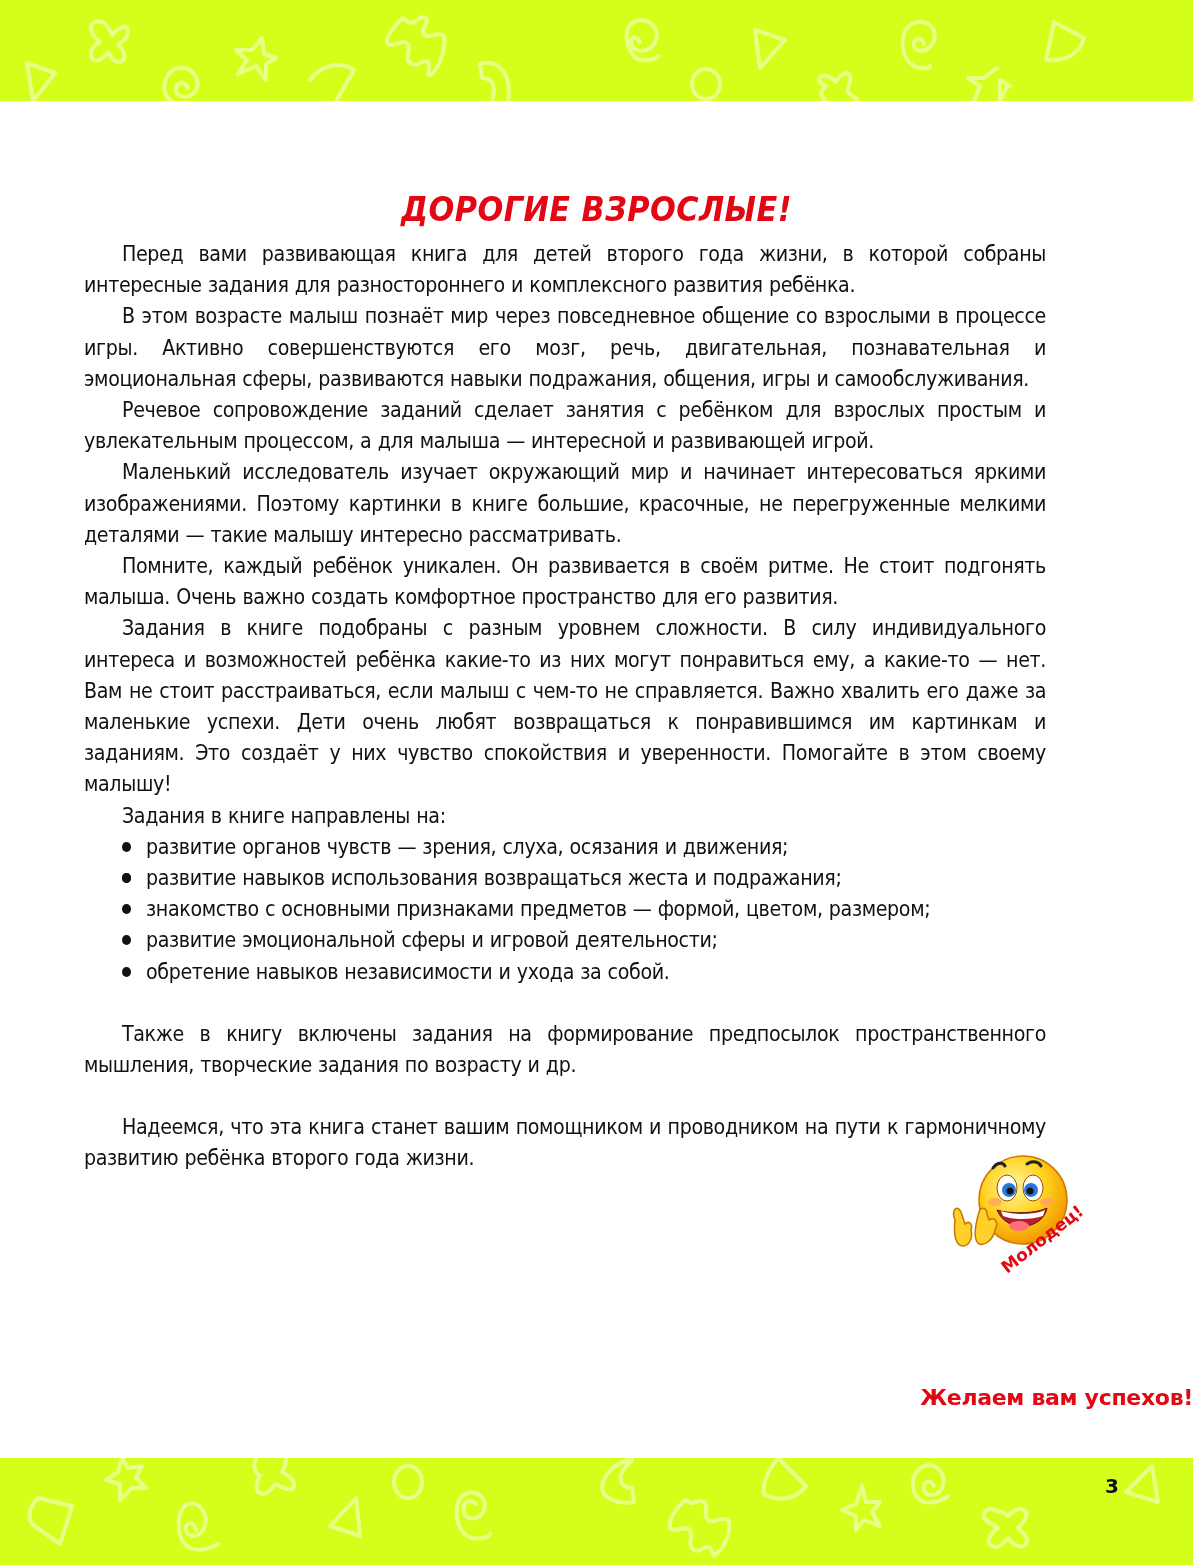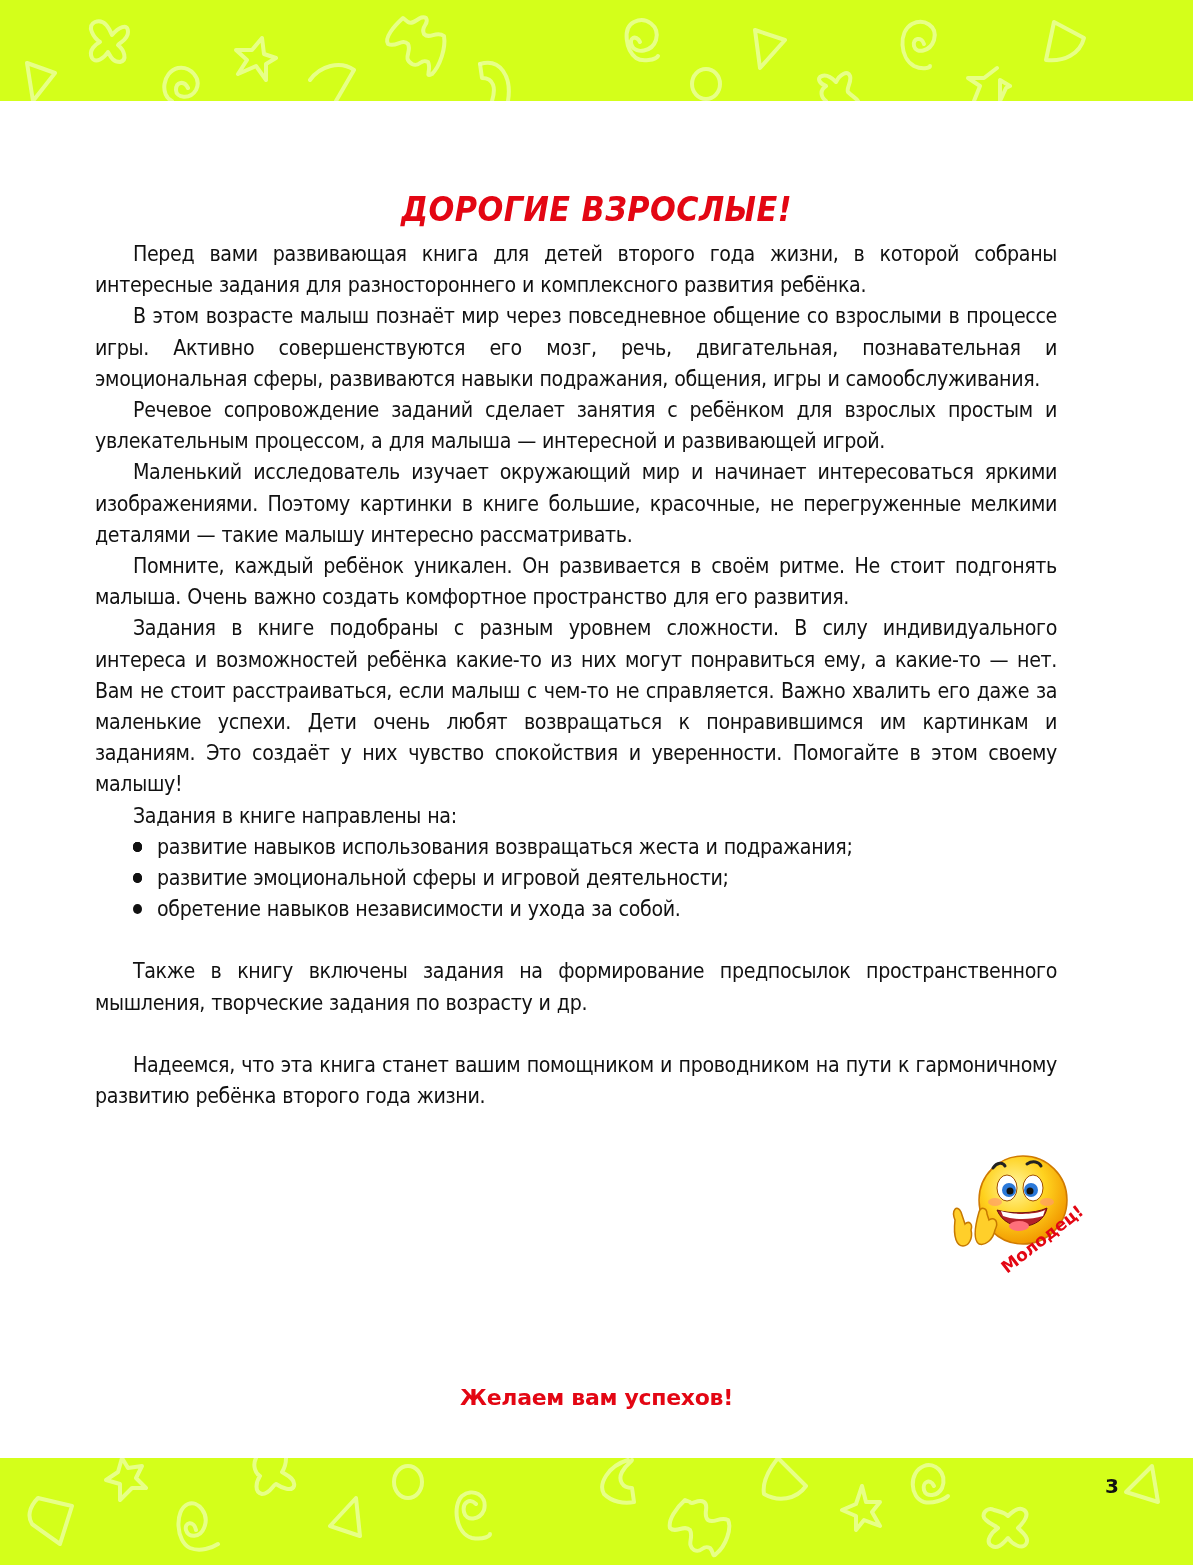--- a/index.html
+++ b/index.html
@@ -18,39 +18,39 @@
   .doodle { fill: none; stroke: #eaff9c; stroke-width: 4; stroke-linecap: round; stroke-linejoin: round; opacity: 0.85; }
 
   .title {
     position: absolute; top: 168px; left: 0; width: 1193px; text-align: center;
     color: #e30613; font-weight: bold; font-style: italic;
     font-size: 33px; letter-spacing: 0.5px;
     font-family: "DejaVu Sans", sans-serif;
     transform: scaleX(0.92);
   }
   .content {
-    position: absolute; top: 238px; left: 95px; width: 962px;
+    position: absolute; top: 238px; left: 84px; width: 962px;
     font-size: 21.2px; line-height: 31.2px;
     text-align: justify;
     font-family: "DejaVu Sans Condensed", "DejaVu Sans", sans-serif;
     letter-spacing: -0.35px;
     word-spacing: 0.5px;
   }
   .content p { margin: 0; text-indent: 38px; }
   .content ul { list-style: none; margin: 0; padding: 0 0 0 38px; }
   .content li { position: relative; padding-left: 24px; text-align: left; }
   .content li .bullet {
     position: absolute; left: 0; top: 11px; width: 9px; height: 10px; border-radius: 50%; background: #111;
   }
   .gap { height: 31px; }
   .narrow { width: 832px; }
 
   .smiley-wrap { position: absolute; left: 935px; top: 1150px; width: 170px; height: 140px; }
   .closing {
-    position: absolute; top: 1385px; left: 0; width: 1193px; text-align: center;
+    position: absolute; top: 1385px; left: 0; width: 1193px; text-align: right;
     color: #e30613; font-weight: bold; font-size: 22px;
     font-family: "DejaVu Sans", sans-serif; letter-spacing: -0.3px;
   }
   .page-number {
     position: absolute; left: 1105px; top: 1474px; font-weight: bold; font-size: 20px; color: #111;
     font-family: "DejaVu Sans", sans-serif;
   }
 </style>
 </head>
 <body>
@@ -93,24 +93,24 @@
 
 <div class="content">
   <p>Перед вами развивающая книга для детей второго года жизни, в которой собраны интересные задания для разностороннего и комплексного развития ребёнка.</p>
   <p>В этом возрасте малыш познаёт мир через повседневное общение со взрослыми в процессе игры. Активно совершенствуются его мозг, речь, двигательная, познавательная и эмоциональная сферы, развиваются навыки подражания, общения, игры и самообслуживания.</p>
   <p>Речевое сопровождение заданий сделает занятия с ребёнком для взрослых простым и увлекательным процессом, а для малыша — интересной и развивающей игрой.</p>
   <p>Маленький исследователь изучает окружающий мир и начинает интересоваться яркими изображениями. Поэтому картинки в книге большие, красочные, не перегруженные мелкими деталями — такие малышу интересно рассматривать.</p>
   <p>Помните, каждый ребёнок уникален. Он развивается в своём ритме. Не стоит подгонять малыша. Очень важно создать комфортное пространство для его развития.</p>
   <p>Задания в книге подобраны с разным уровнем сложности. В силу индивидуального интереса и возможностей ребёнка какие-то из них могут понравиться ему, а какие-то — нет. Вам не стоит расстраиваться, если малыш с чем-то не справляется. Важно хвалить его даже за маленькие успехи. Дети очень любят возвращаться к понравившимся им картинкам и заданиям. Это создаёт у них чувство спокойствия и уверенности. Помогайте в этом своему малышу!</p>
   <p>Задания в книге направлены на:</p>
   <ul>
-    <li><span class="bullet"></span></li>
+    <li><span class="bullet"></span><span>развитие органов чувств — зрения, слуха, осязания и движения;</span></li>
     <li><span class="bullet"></span></li>
     <li><span class="bullet"></span><span>развитие навыков использования возвращаться жеста и подражания;</span></li>
-    <li><span class="bullet"></span></li>
+    <li><span class="bullet"></span><span>знакомство с основными признаками предметов — формой, цветом, размером;</span></li>
     <li><span class="bullet"></span><span>развитие эмоциональной сферы и игровой деятельности;</span></li>
     <li><span class="bullet"></span><span>обретение навыков независимости и ухода за собой.</span></li>
   </ul>
   <div class="gap"></div>
   <p>Также в книгу включены задания на формирование предпосылок пространственного мышления, творческие задания по возрасту и др.</p>
   <div class="gap"></div>
   <p>Надеемся, что эта книга станет вашим помощником и проводником на пути к гармоничному развитию ребёнка второго года жизни.</p>
 </div>
 
 <div class="smiley-wrap">

